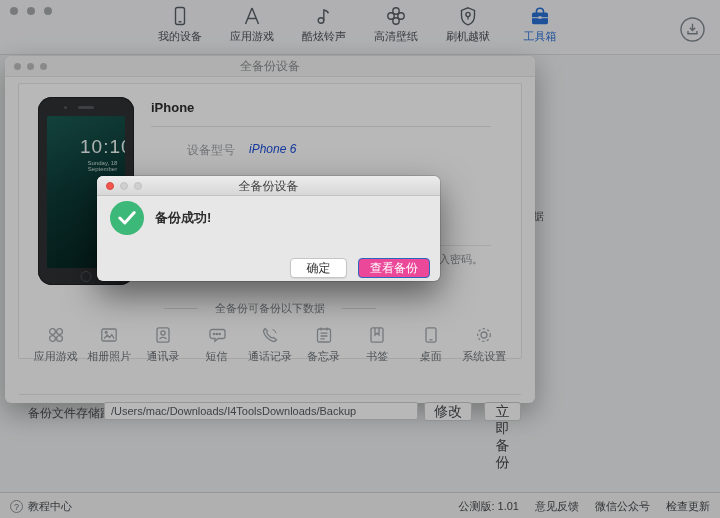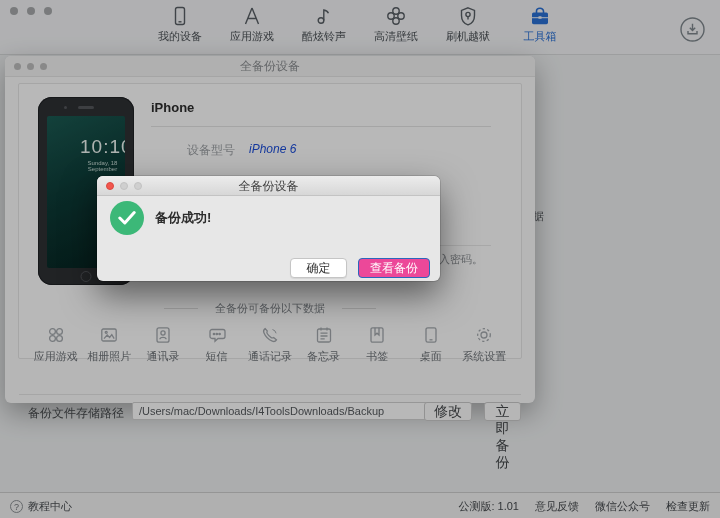--- a/index.html
+++ b/index.html
@@ -78,21 +78,21 @@
   .b-item { flex:1; text-align:center; font-size:11px; color:#6e7378; }
   .b-item svg { display:block; margin:0 auto 4px; }
 
   
   .pathrow { position:absolute; left:0; right:0; top:310px; height:37px;
     border-top:1px solid #e4e4e4; }
   .path-label { position:absolute; left:9px; top:10px; font-size:12px; color:#45484b; }
   .path-input { position:absolute; left:85px; top:7px; width:314px; height:18px;
     border:1px solid #cfcfcf; background:#fcfcfc; border-radius:2px;
     font-size:11px; color:#55595d; padding:0 6px;
-    font-family:"Liberation Sans","DejaVu Sans",sans-serif;margin-left:28px; }
+    font-family:"Liberation Sans","DejaVu Sans",sans-serif; }
   .wbtn { position:absolute; top:7px; height:19px; border:1px solid #c9c9c9;
     background:#fafafa; border-radius:3px; font-size:14px; color:#45484b;
     padding:0 9px; line-height:17px;
     font-family:"Liberation Sans","DejaVu Sans",sans-serif; }
   .wbtn.modify { left:405px; }
   .wbtn.backupnow { left:465px; }
 
   
   .footer { position:absolute; bottom:0; left:0; right:0; height:26px;
     background:#f1f1f1; border-top:1px solid #cdcdcd; z-index:10; font-size:11px; }

